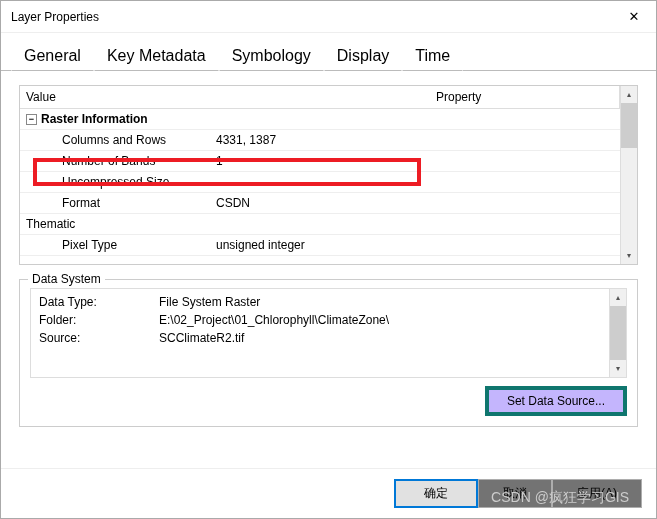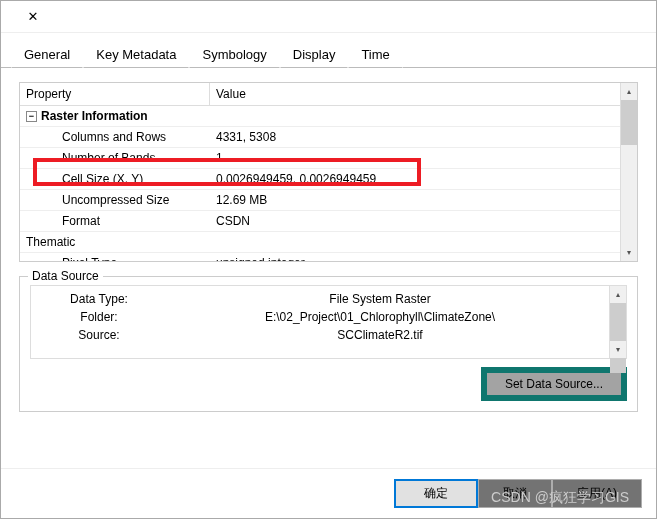--- a/index.html
+++ b/index.html
@@ -4,21 +4,21 @@
   <style>
     * { box-sizing: border-box; margin: 0; padding: 0; }
     body { font-family: "Segoe UI", Tahoma, sans-serif; font-size: 12px; background: #fff; width: 657px; height: 519px; position: relative; }
     
     .window { width: 657px; height: 519px; border: 1px solid #aaa; background: #fff; display: flex; flex-direction: column; }
     .titlebar { height: 32px; display: flex; align-items: center; padding-left: 10px; border-bottom: 1px solid #eee; }
     .titlebar-text { flex: 1; font-size: 12px; color: #000; }
     .close-btn { width: 44px; height: 100%; display: flex; align-items: center; justify-content: center; font-size: 13px; cursor: pointer; }
     
     .tabs { display: flex; padding: 8px 10px 0 10px; gap: 0; }
-    .tab { padding: 5px 12px; border: 1px solid transparent; cursor: pointer; font-size: 13px; background: #fff; position: relative; }
+    .tab { padding: 5px 12px; border: 1px solid transparent; cursor: pointer; font-size: 16px; background: #fff; position: relative; }
     .tab.active { border: 1px solid #bbb; border-bottom: 1px solid #fff; z-index: 2; }
     .tab:not(.active) { border-bottom: 1px solid #bbb; }
     
     .content { flex: 1; padding: 14px 18px; border-top: 1px solid #bbb; margin-top: -1px; display: flex; flex-direction: column; gap: 14px; }
     
     .prop-grid { border: 1px solid #ccc; height: 180px; display: flex; }
     .grid-body { flex: 1; overflow: hidden; }
     .grid-header { display: flex; background: #fff; border-bottom: 1px solid #ddd; }
     .gh-cell { padding: 4px 6px; font-size: 12px; }
     .gh-prop { width: 190px; border-right: 1px solid #ddd; }
@@ -32,86 +32,82 @@
     .gr-indent { padding-left: 42px; }
     
     .highlight-box { position: absolute; border: 4px solid #ed1c24; pointer-events: none; }
     
     .scrollbar-v { width: 17px; background: #f0f0f0; border-left: 1px solid #ddd; position: relative; }
     .sb-btn { width: 100%; height: 17px; background: #f0f0f0; display: flex; align-items: center; justify-content: center; font-size: 8px; color: #555; }
     .sb-thumb { width: 100%; background: #cdcdcd; position: absolute; left: 0; }
     
     .fieldset { border: 1px solid #ccc; padding: 8px 10px 10px 10px; position: relative; }
     .fieldset-label { position: absolute; top: -8px; left: 8px; background: #fff; padding: 0 4px; font-size: 12px; }
-    .ds-box { border: 1px solid #ddd; height: 74px; display: flex; text-align: center; }
+    .ds-box { border: 1px solid #ddd; height: 90px; display: flex; }
     .ds-content { flex: 1; padding: 4px 8px; line-height: 1.5; }
     .ds-row { display: flex; }
     .ds-label { width: 120px; }
     .ds-value { flex: 1; }
     .ds-btn-row { display: flex; justify-content: flex-end; margin-top: 8px; }
-    .win-btn { background: #a3a3a3; border: 6px solid #0f766e; padding: 4px 18px; font-size: 12px; cursor: pointer; min-width: 80px; text-align: center; }
+    .win-btn { background: #c4b5fd; border: 4px solid #0f766e; padding: 4px 18px; font-size: 12px; cursor: pointer; min-width: 80px; text-align: center; }
     
     .footer { padding: 10px 14px; display: flex; justify-content: flex-end; gap: 0; border-top: 1px solid #eee; align-items: center; position: relative; }
     .primary-btn { border: 2px solid #0078d7; background: #e1e1e1; padding: 4px 28px; font-size: 12px; cursor: pointer; }
     .footer-btn { background: #737373; border: 1px solid #adadad; padding: 5px 24px; font-size: 12px; cursor: pointer; }
     
     .watermark { position: absolute; bottom: 12px; right: 28px; color: #ccc; font-size: 14px; pointer-events: none; }
     
     .highlight-pos { top: 158px; left: 33px; width: 388px; height: 28px; }
     .thumb1 { top: 17px; height: 45px; }
     .thumb2 { top: 17px; height: 70px; }
   </style>
 </head>
 <body>
 
 <div class="window">
   <div class="titlebar">
+    <span class="titlebar-text">Layer Properties</span>
     <div class="close-btn">
       <span>✕</span>
     </div>
   </div>
 
   <div class="tabs">
     <div class="tab">General</div>
     <div class="tab">Key Metadata</div>
     <div class="tab">Symbology</div>
     <div class="tab">Display</div>
     <div class="tab">Time</div>
   </div>
 
   <div class="content">
     <div class="prop-grid">
       <div class="grid-body">
         <div class="grid-header">
+          <div class="gh-cell gh-val">Value</div>
           <div class="gh-cell gh-prop">Property</div>
-          <div class="gh-cell gh-val">Value</div>
         </div>
         <div class="grid-rows">
           <div class="grid-row">
             <div class="gr-prop gr-group">
               <span class="expander">−</span>
               <span>Raster Information</span>
             </div>
             <div class="gr-val"></div>
           </div>
           <div class="grid-row">
               <div class="gr-prop gr-indent">Columns and Rows</div>
-              <div class="gr-val">4331, 5308</div>
+              <div class="gr-val">4331, 1387</div>
             </div>
           <div class="grid-row">
               <div class="gr-prop gr-indent">Number of Bands</div>
               <div class="gr-val">1</div>
             </div>
           <div class="grid-row">
-              <div class="gr-prop gr-indent">Cell Size (X, Y)</div>
-              <div class="gr-val">0.0026949459, 0.0026949459</div>
-            </div>
-          <div class="grid-row">
               <div class="gr-prop gr-indent">Uncompressed Size</div>
-              <div class="gr-val">12.69 MB</div>
             </div>
           <div class="grid-row">
               <div class="gr-prop gr-indent">Format</div>
               <div class="gr-val">CSDN</div>
             </div>
           <div class="grid-row">
               <div class="gr-val">Thematic</div>
             </div>
           <div class="grid-row">
               <div class="gr-prop gr-indent">Pixel Type</div>
@@ -121,21 +117,21 @@
         </div>
       </div>
       <div class="scrollbar-v">
         <div class="sb-btn">▴</div>
         <div class="sb-thumb thumb1"></div>
         <div class="sb-btn" style="position:absolute;bottom:0;">▾</div>
       </div>
     </div>
 
     <div class="fieldset">
-      <span class="fieldset-label">Data Source</span>
+      <span class="fieldset-label">Data System</span>
       <div class="ds-box">
         <div class="ds-content">
           <div class="ds-row">
               <span class="ds-label">Data Type:</span>
               <span class="ds-value">File System Raster</span>
             </div>
           <div class="ds-row">
               <span class="ds-label">Folder:</span>
               <span class="ds-value">E:\02_Project\01_Chlorophyll\ClimateZone\</span>
             </div>

